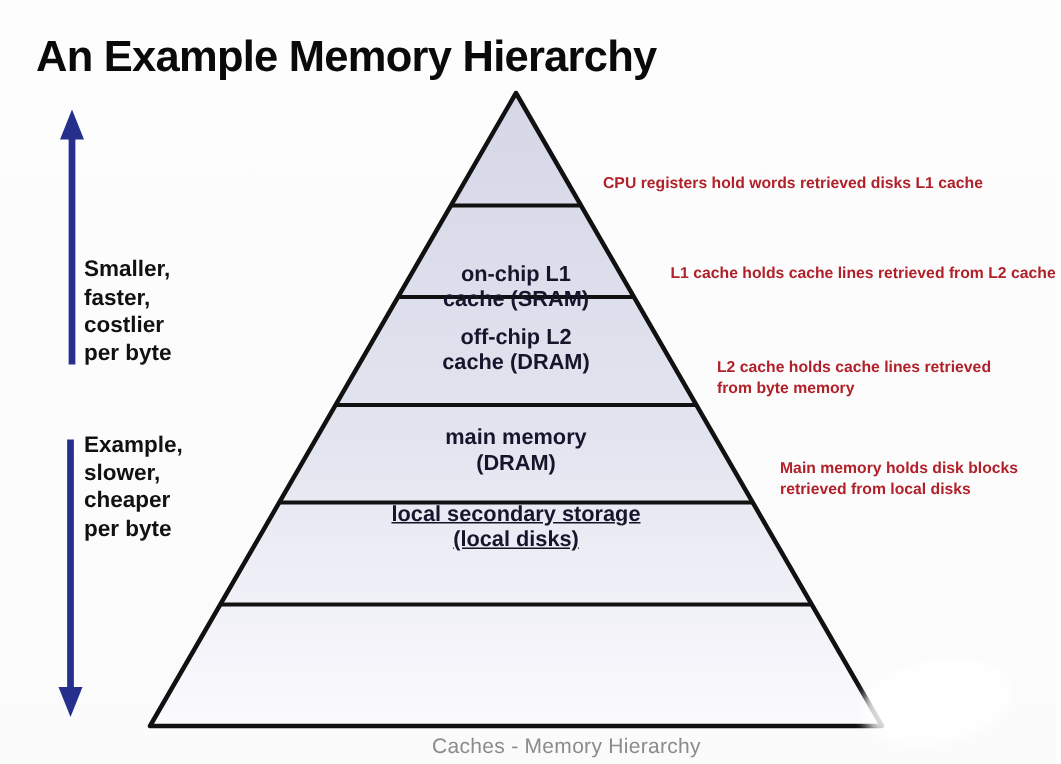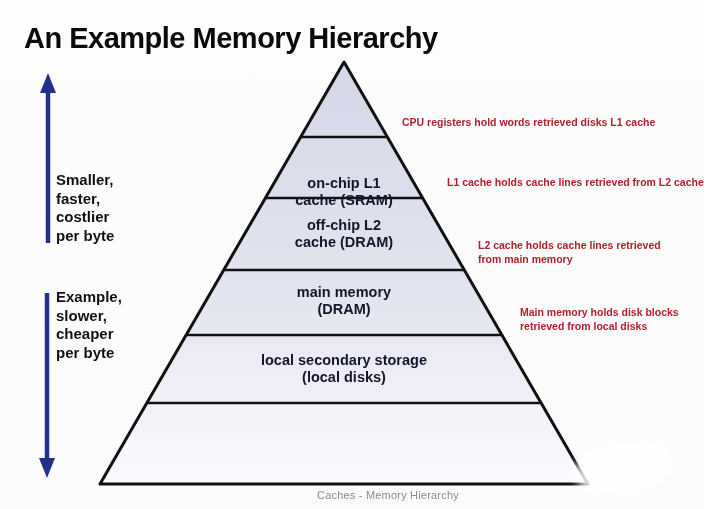--- a/index.html
+++ b/index.html
@@ -63,22 +63,22 @@
     line-height: 18.5px;
     color: #111111;
     white-space: pre-line;
   }
 
   .caption {
     position: absolute;
     left: 288px;
     top: 489px;
     width: 200px;
-    text-align: center;
-    font-size: 11px;
+    text-align: left;
+    font-size: 14px;
     color: #8b8b8b;
     letter-spacing: 0.2px;
   }
 
   .watermark {
     position: absolute;
     left: 575px;
     top: 440px;
     width: 100px;
     height: 55px;
@@ -123,27 +123,27 @@
     <line x1="186" y1="335" x2="502" y2="335" stroke="#111111" stroke-width="2.6"></line>
     <line x1="147" y1="403" x2="541" y2="403" stroke="#111111" stroke-width="2.6"></line>
   </svg>
 
   <div class="level-label" style="top:168px;margin-top:24px;">on-chip L1
 cache (SRAM)</div>
   <div class="level-label" style="top:234px;">off-chip L2
 cache (DRAM)</div>
   <div class="level-label" style="top:301px;">main memory
 (DRAM)</div>
-  <div class="level-label" style="top:369px;">local secondary storage
+  <div class="level-label" style="top:352px;text-decoration:underline;">local secondary storage
 (local disks)</div>
 
   <div class="annotation" style="left:402px; top:116px;">CPU registers hold words retrieved disks L1 cache</div>
   <div class="annotation" style="left:437px; top:176px;margin-left:10px;">L1 cache holds cache lines retrieved from L2 cache</div>
   <div class="annotation" style="left:478px; top:239px;">L2 cache holds cache lines retrieved
-from main memory</div>
+from byte memory</div>
   <div class="annotation" style="left:520px; top:306px;">Main memory holds disk blocks
 retrieved from local disks</div>
 
   <div class="side-label" style="top:171px;">Smaller,
 faster,
 costlier
 per byte</div>
   <div class="side-label" style="top:288px;">Example,
 slower,
 cheaper

